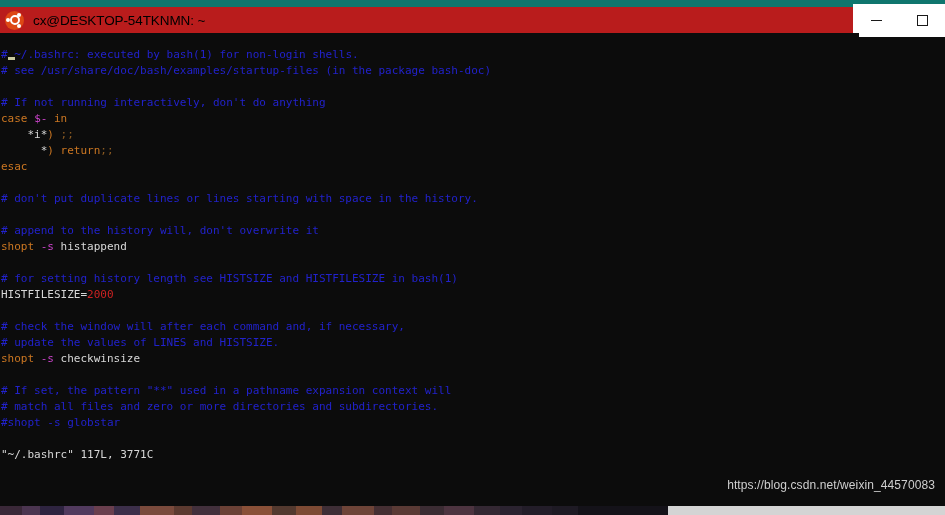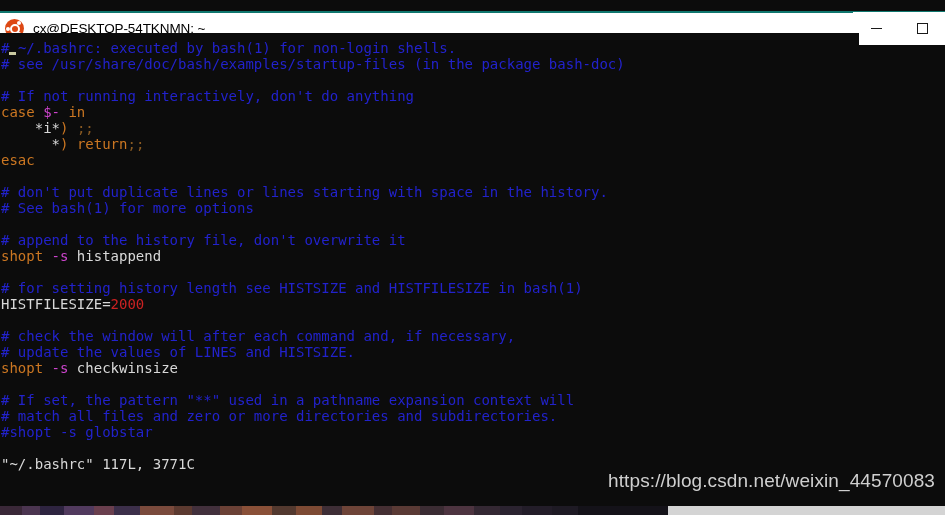--- a/index.html
+++ b/index.html
@@ -18,25 +18,25 @@
     position: relative;
     width: 945px;
     height: 515px;
     overflow: hidden;
     background: #0c0c0c;
   }
 
   
   #titlebar {
     position: absolute;
-    left: 0; top: 11px;
+    left: 0; top: 0;
     width: 945px;
     height: 33px;
-    background: #ffffff;
-    border-top: 2px solid #0f766e;
+    background: #b91c1c;
+    border-top: 7px solid #0f766e;
     box-sizing: border-box;
     display: flex;
     align-items: center;
   }
   #titlebar-left {
     display: flex;
     align-items: center;
     flex: 1 1 auto;
     min-width: 0;
     padding-left: 5px;
@@ -106,23 +106,23 @@
   
   #terminal {
     position: absolute;
     left: 0;
     top: 33px;
     width: 859px;
     height: 473px;
     background: #0c0c0c;
     overflow: hidden;
     font-family: "DejaVu Sans Mono", monospace;
-    font-size: 14px;
+    font-size: 11px;
     line-height: 16px;
-    padding-top: 7px;
+    padding-top: 14px;
     box-sizing: border-box;
   }
   .tline {
     height: 16px;
     white-space: pre;
     padding-left: 1px;
   }
   .c-comment   { color: #2222cc; }
   .c-keyword   { color: #cc7722; text-align: right; }
   .c-special   { color: #cc7722; }
@@ -144,21 +144,21 @@
     height: 3px;
     background: #c9c9a0;
   }
 
   
   #watermark {
     position: absolute;
     right: 10px;
     bottom: 23px;
     font-family: "Liberation Sans", sans-serif;
-    font-size: 19px;
+    font-size: 12px;
     color: #cfcfcf;
     white-space: nowrap;
     letter-spacing: 0.1px;
   }
 
   
   #taskbar {
     position: absolute;
     left: 0;
     bottom: 0;
@@ -201,23 +201,22 @@
       <div class="tline"><span class="c-comment">#</span><span class="c-comment cursor-cell"> </span><span class="c-comment">~/.bashrc: executed by bash(1) for non-login shells.</span></div>
       <div class="tline"><span class="c-comment"># see /usr/share/doc/bash/examples/startup-files (in the package bash-doc)</span></div>
       <div class="tline">&nbsp;</div>
       <div class="tline"><span class="c-comment"># If not running interactively, don't do anything</span></div>
       <div class="tline"><span class="c-keyword">case </span><span class="c-var">$-</span><span class="c-keyword"> in</span></div>
       <div class="tline"><span class="c-plain">    *i*</span><span class="c-special">)</span><span class="c-plain"> </span><span class="c-dim">;;</span></div>
       <div class="tline"><span class="c-plain">      *</span><span class="c-special">)</span><span class="c-plain"> </span><span class="c-keyword">return</span><span class="c-dim">;;</span></div>
       <div class="tline"><span class="c-keyword">esac</span></div>
       <div class="tline">&nbsp;</div>
       <div class="tline"><span class="c-comment"># don't put duplicate lines or lines starting with space in the history.</span></div>
-      <div class="tline"><span class="c-comment"># See bash(1) for more options</span></div>
-      <div class="tline">&nbsp;</div>
-      <div class="tline"><span class="c-comment"># append to the history file, don't overwrite it</span></div>
+      <div class="tline">&nbsp;</div>
+      <div class="tline"><span class="c-comment"># append to the history will, don't overwrite it</span></div>
       <div class="tline"><span class="c-keyword">shopt </span><span class="c-var">-s</span><span class="c-plain"> histappend</span></div>
       <div class="tline">&nbsp;</div>
       <div class="tline"><span class="c-comment"># for setting history length see HISTSIZE and HISTFILESIZE in bash(1)</span></div>
       <div class="tline"><span class="c-plain">HISTFILESIZE=</span><span class="c-number">2000</span></div>
       <div class="tline">&nbsp;</div>
       <div class="tline"><span class="c-comment"># check the window will after each command and, if necessary,</span></div>
       <div class="tline"><span class="c-comment"># update the values of LINES and HISTSIZE.</span></div>
       <div class="tline"><span class="c-keyword">shopt </span><span class="c-var">-s</span><span class="c-plain"> checkwinsize</span></div>
       <div class="tline">&nbsp;</div>
       <div class="tline"><span class="c-comment"># If set, the pattern "**" used in a pathname expansion context will</span></div>

